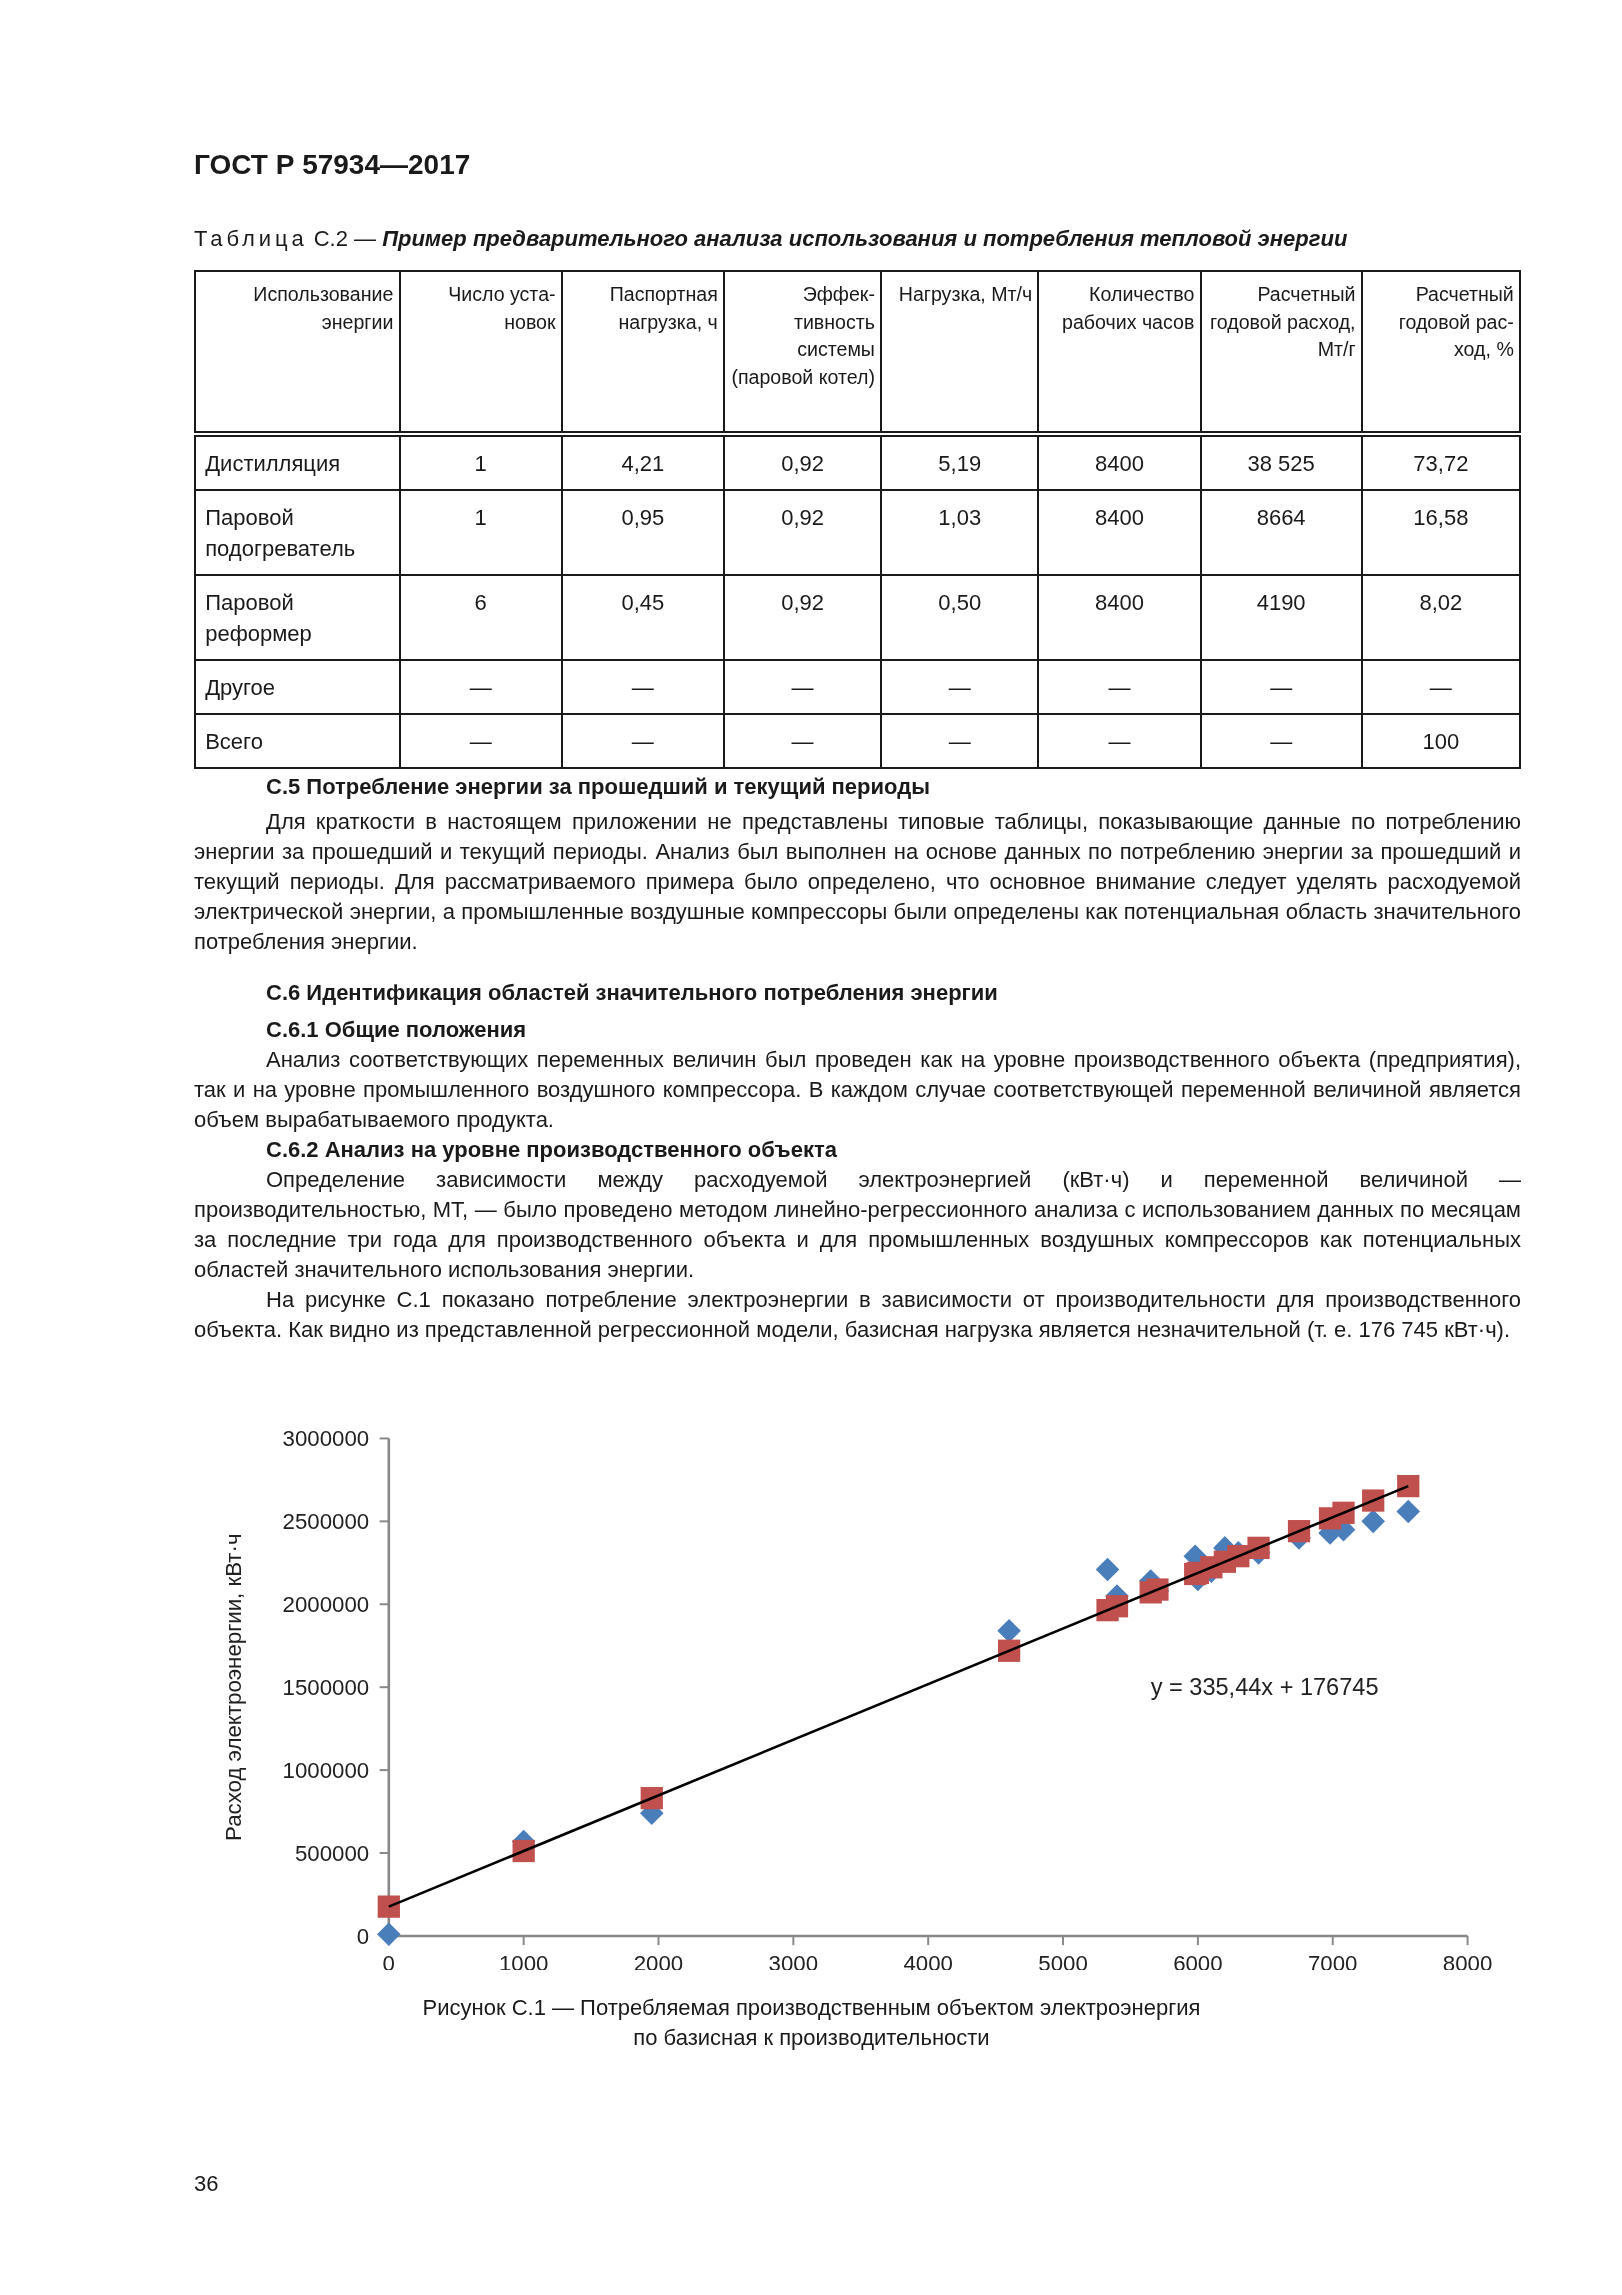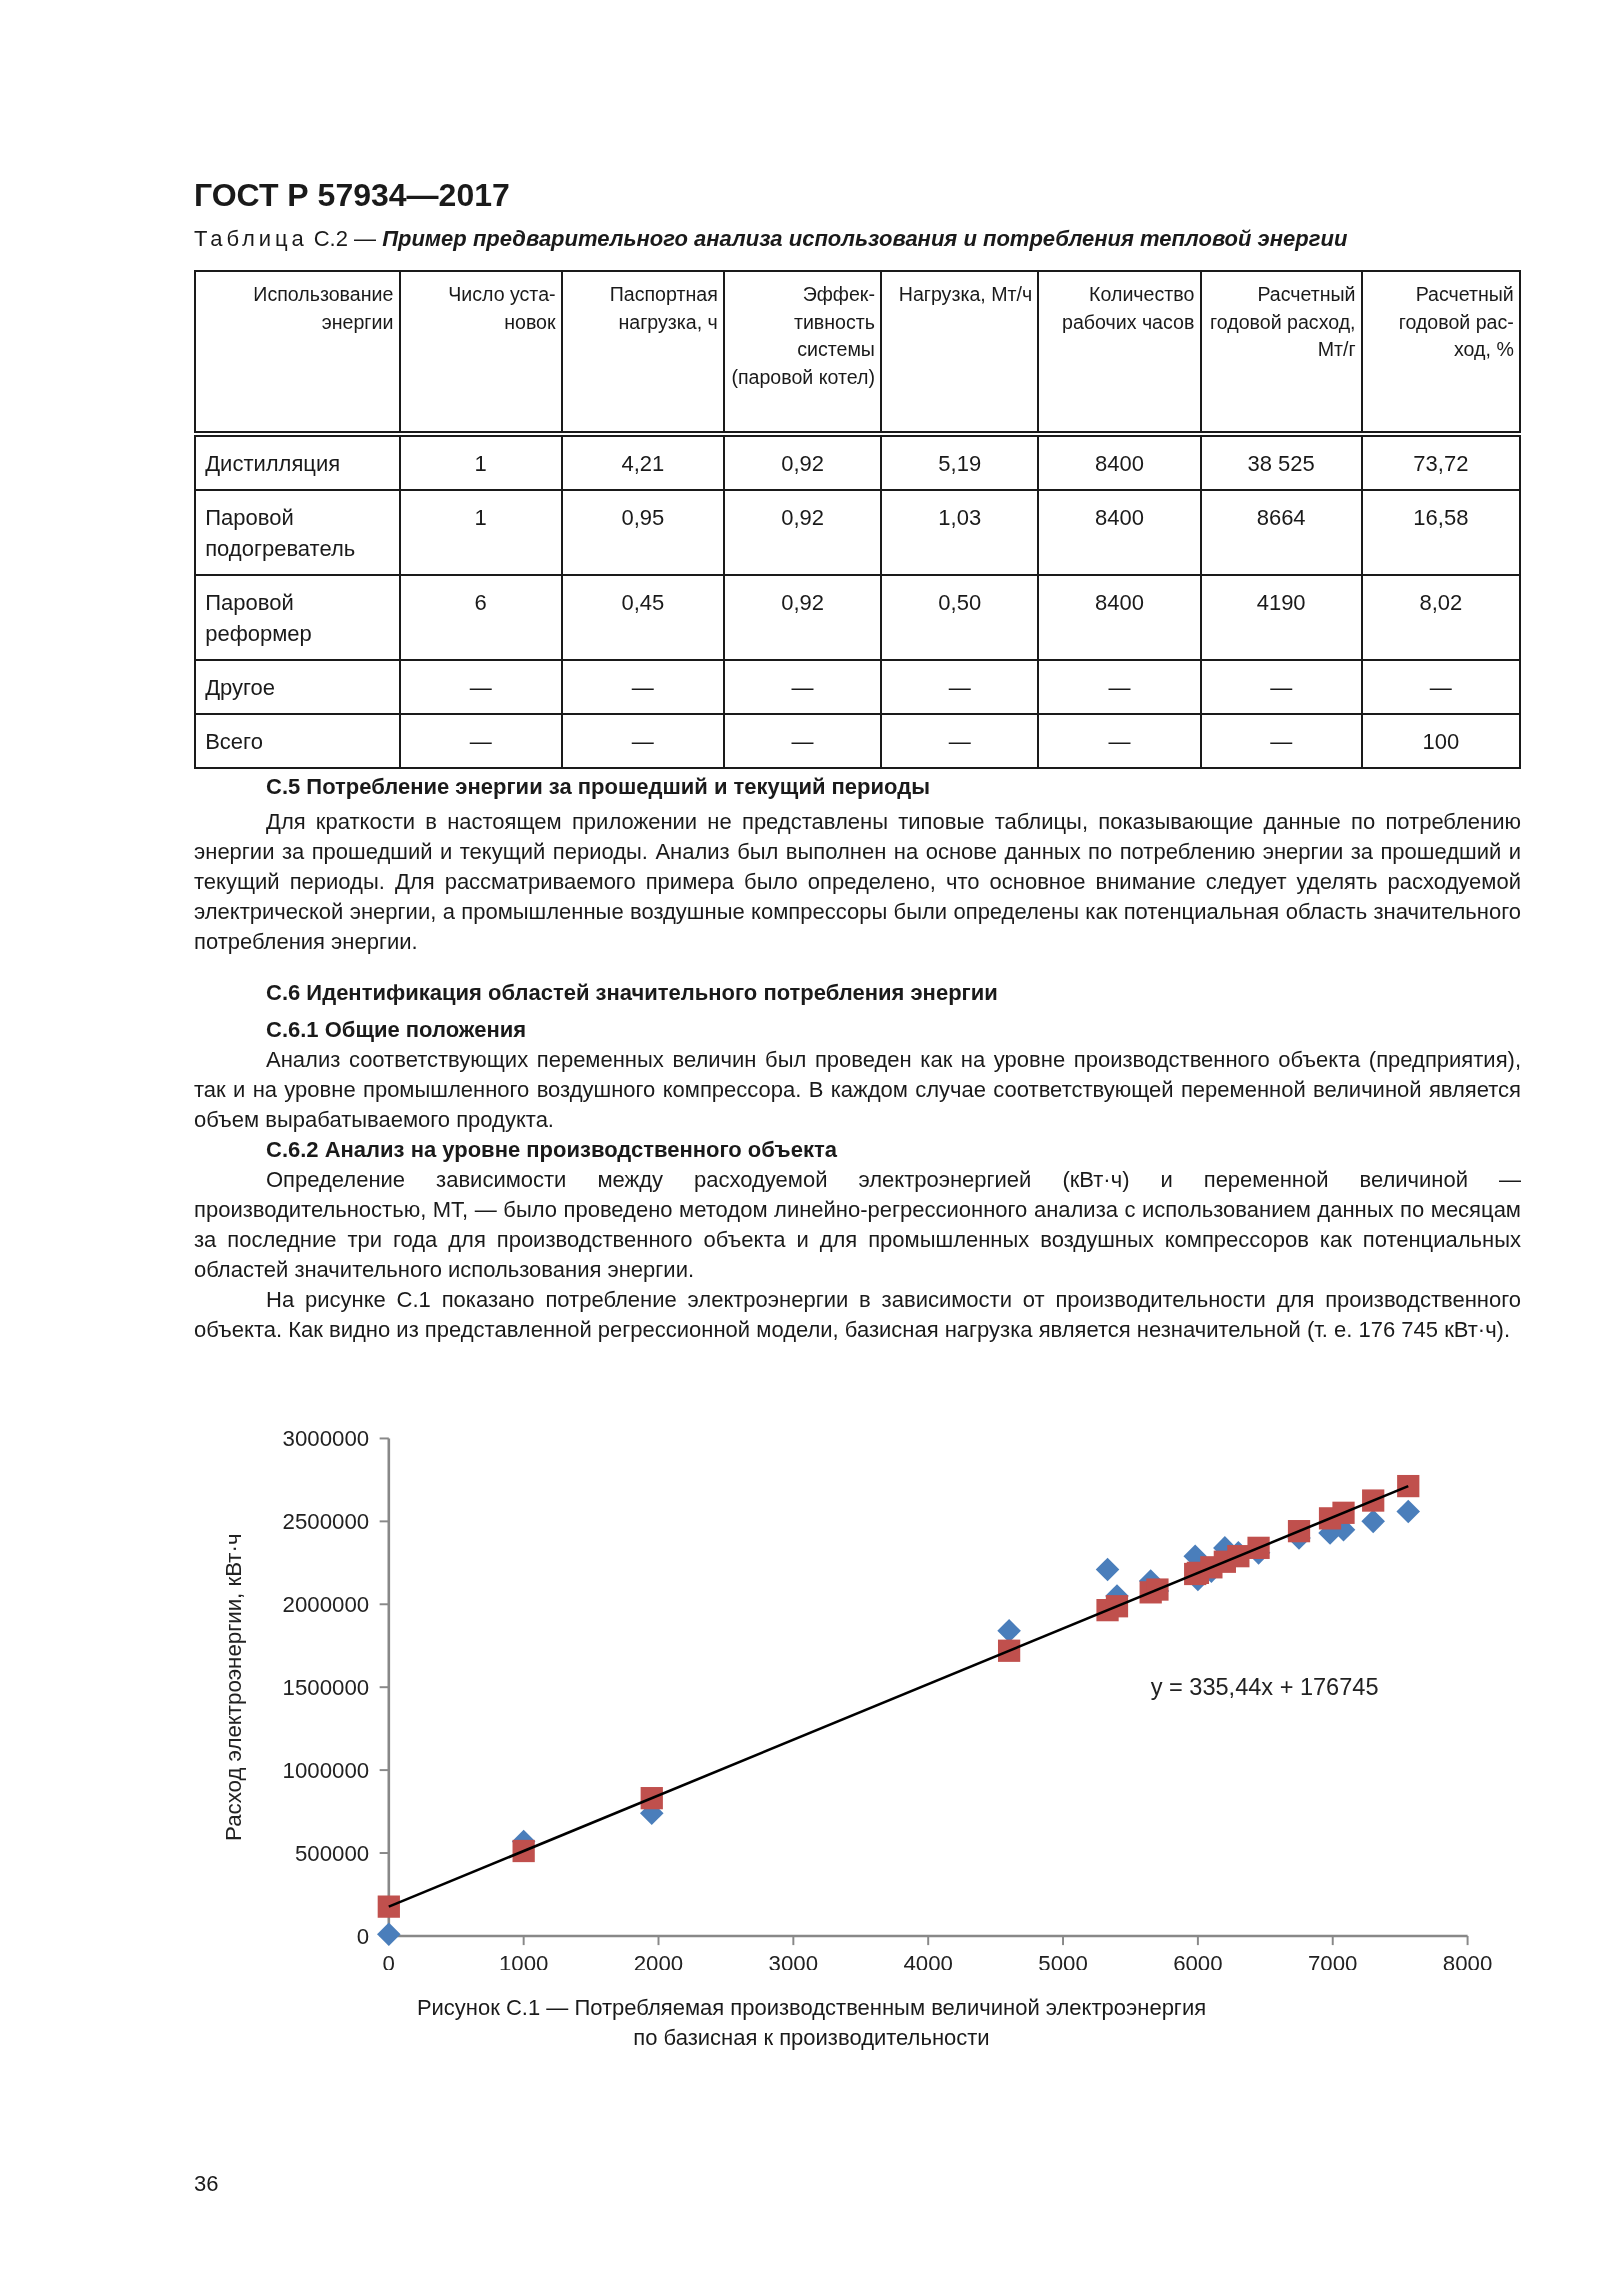--- a/index.html
+++ b/index.html
@@ -1,17 +1,17 @@
 <!DOCTYPE html>
 <html style="font-size:10.5px"><head>
 <meta charset="utf-8">
 <style>
   html,body{margin:0;padding:0;background:#fff;}
   body{width:1623px;height:2295px;position:relative;font-family:"Liberation Sans",sans-serif;color:#1a1a1a;}
-  .doc-header{position:absolute;left:194px;top:149px;font-weight:bold;font-size:32px;margin-top:28px;}
+  .doc-header{position:absolute;left:194px;top:149px;font-weight:bold;font-size:28px;}
   .table-caption{position:absolute;left:194px;top:226px;font-size:22px;}
   .table-caption .spaced{letter-spacing:3.9px;}
   .table-caption .title{font-weight:bold;font-style:italic;}
   table.data{position:absolute;left:194px;top:270px;width:1327px;border-collapse:collapse;font-size:22px;}
   table.data th,table.data td{border:2px solid #1a1a1a;vertical-align:top;}
   table.data th{font-weight:normal;font-size:19.6px;line-height:27.5px;padding:9.2px 5.2px 6.5px;text-align:right;}
   table.data thead tr{border-bottom:6.5px double #1a1a1a;}
   table.data td{padding:11.8px 9.2px 9.2px;text-align:center;line-height:31px;}
   table.data td.first{text-align:left;}
   .text-block{position:absolute;left:194px;width:1327px;font-size:22px;line-height:30px;}
@@ -195,17 +195,17 @@
       <rect x="1637.5" y="172.62220000000002" width="34" height="34" fill="#c0504d"></rect>
       <rect x="1684.88" y="153.07727999999997" width="34" height="34" fill="#c0504d"></rect>
       <rect x="1705.48" y="144.57946666666658" width="34" height="34" fill="#c0504d"></rect>
       <rect x="1750.8" y="125.88422666666668" width="34" height="34" fill="#c0504d"></rect>
       <rect x="1804.36" y="103.79001333333338" width="34" height="34" fill="#c0504d"></rect>
       <line x1="264" y1="763.2246" x2="1821.36" y2="120.78991199999996" stroke="#000000" stroke-width="4"></line>
       <text x="1427.9" y="440" font-size="36" font-family="Liberation Sans, sans-serif" fill="#222">y = 335,44x + 176745</text>
     </svg>
 </div>
 
-<div class="caption" style="top:1993px">Рисунок С.1 — Потребляемая производственным величиной электроэнергия</div>
+<div class="caption" style="top:1993px">Рисунок С.1 — Потребляемая производственным объектом электроэнергия</div>
 <div class="caption" style="top:2023px">по базисная к производительности</div>
 
 <div class="page-num">36</div>
 
 
 </body></html>

